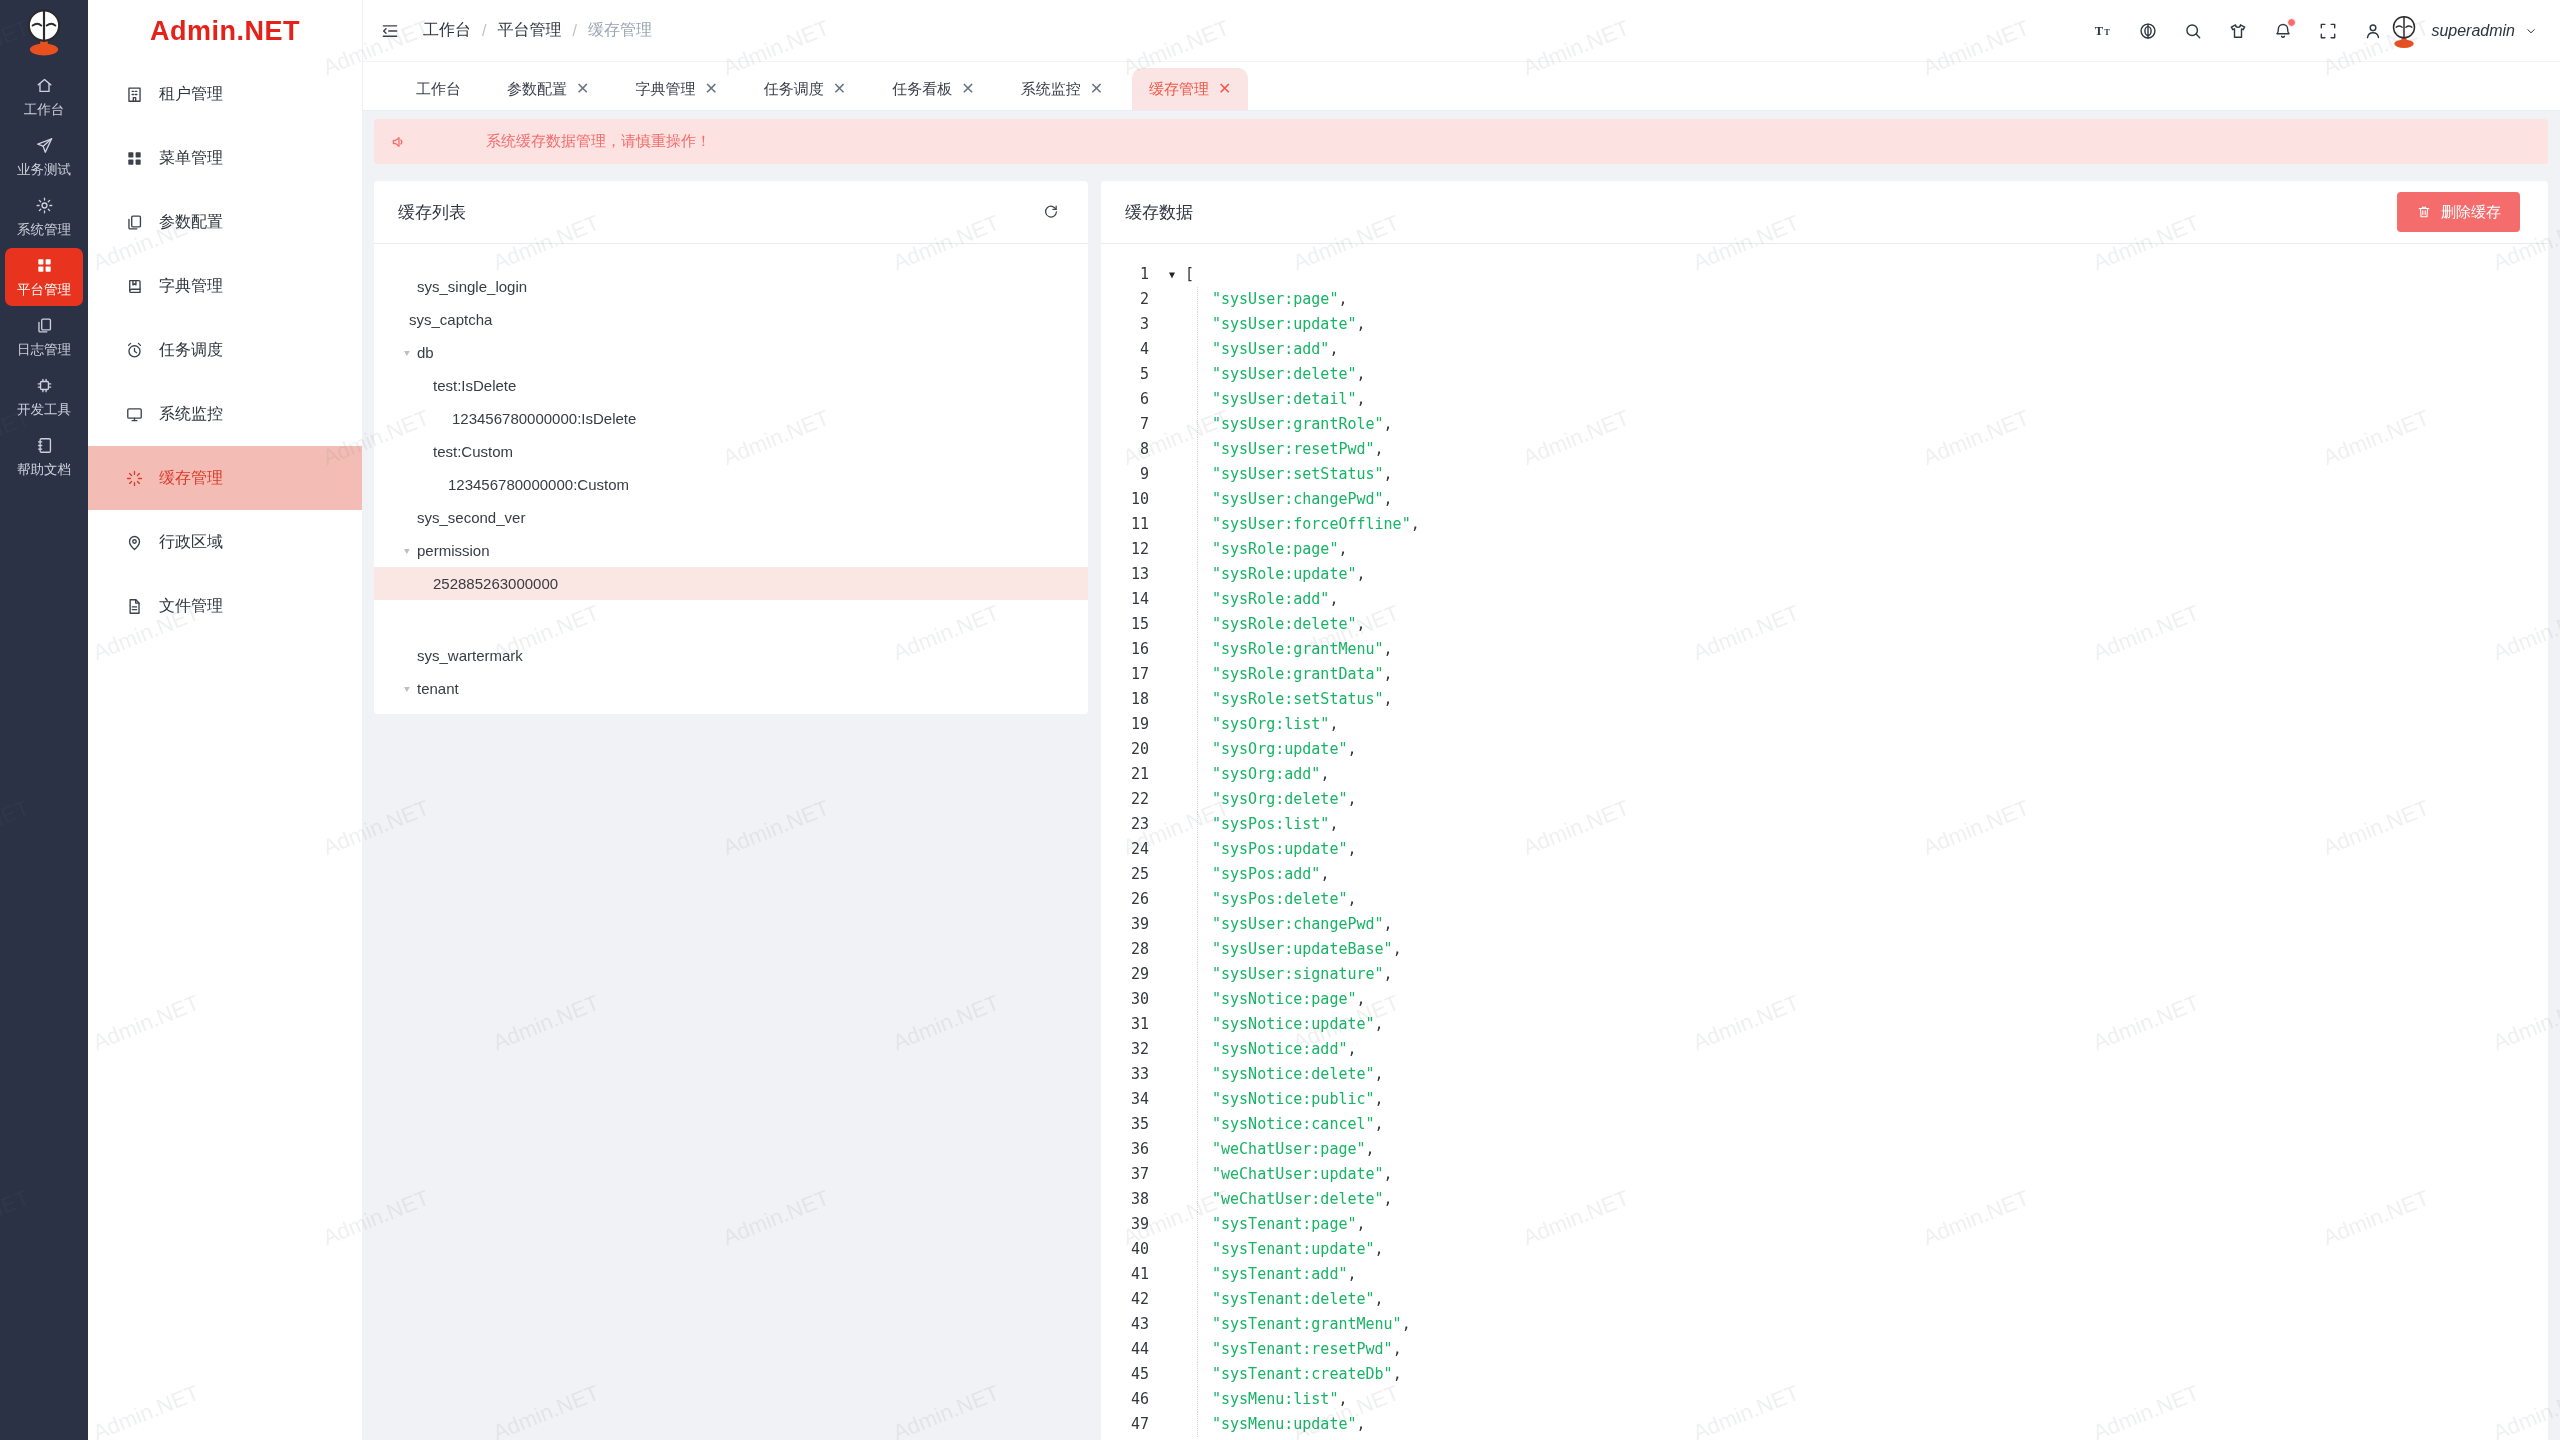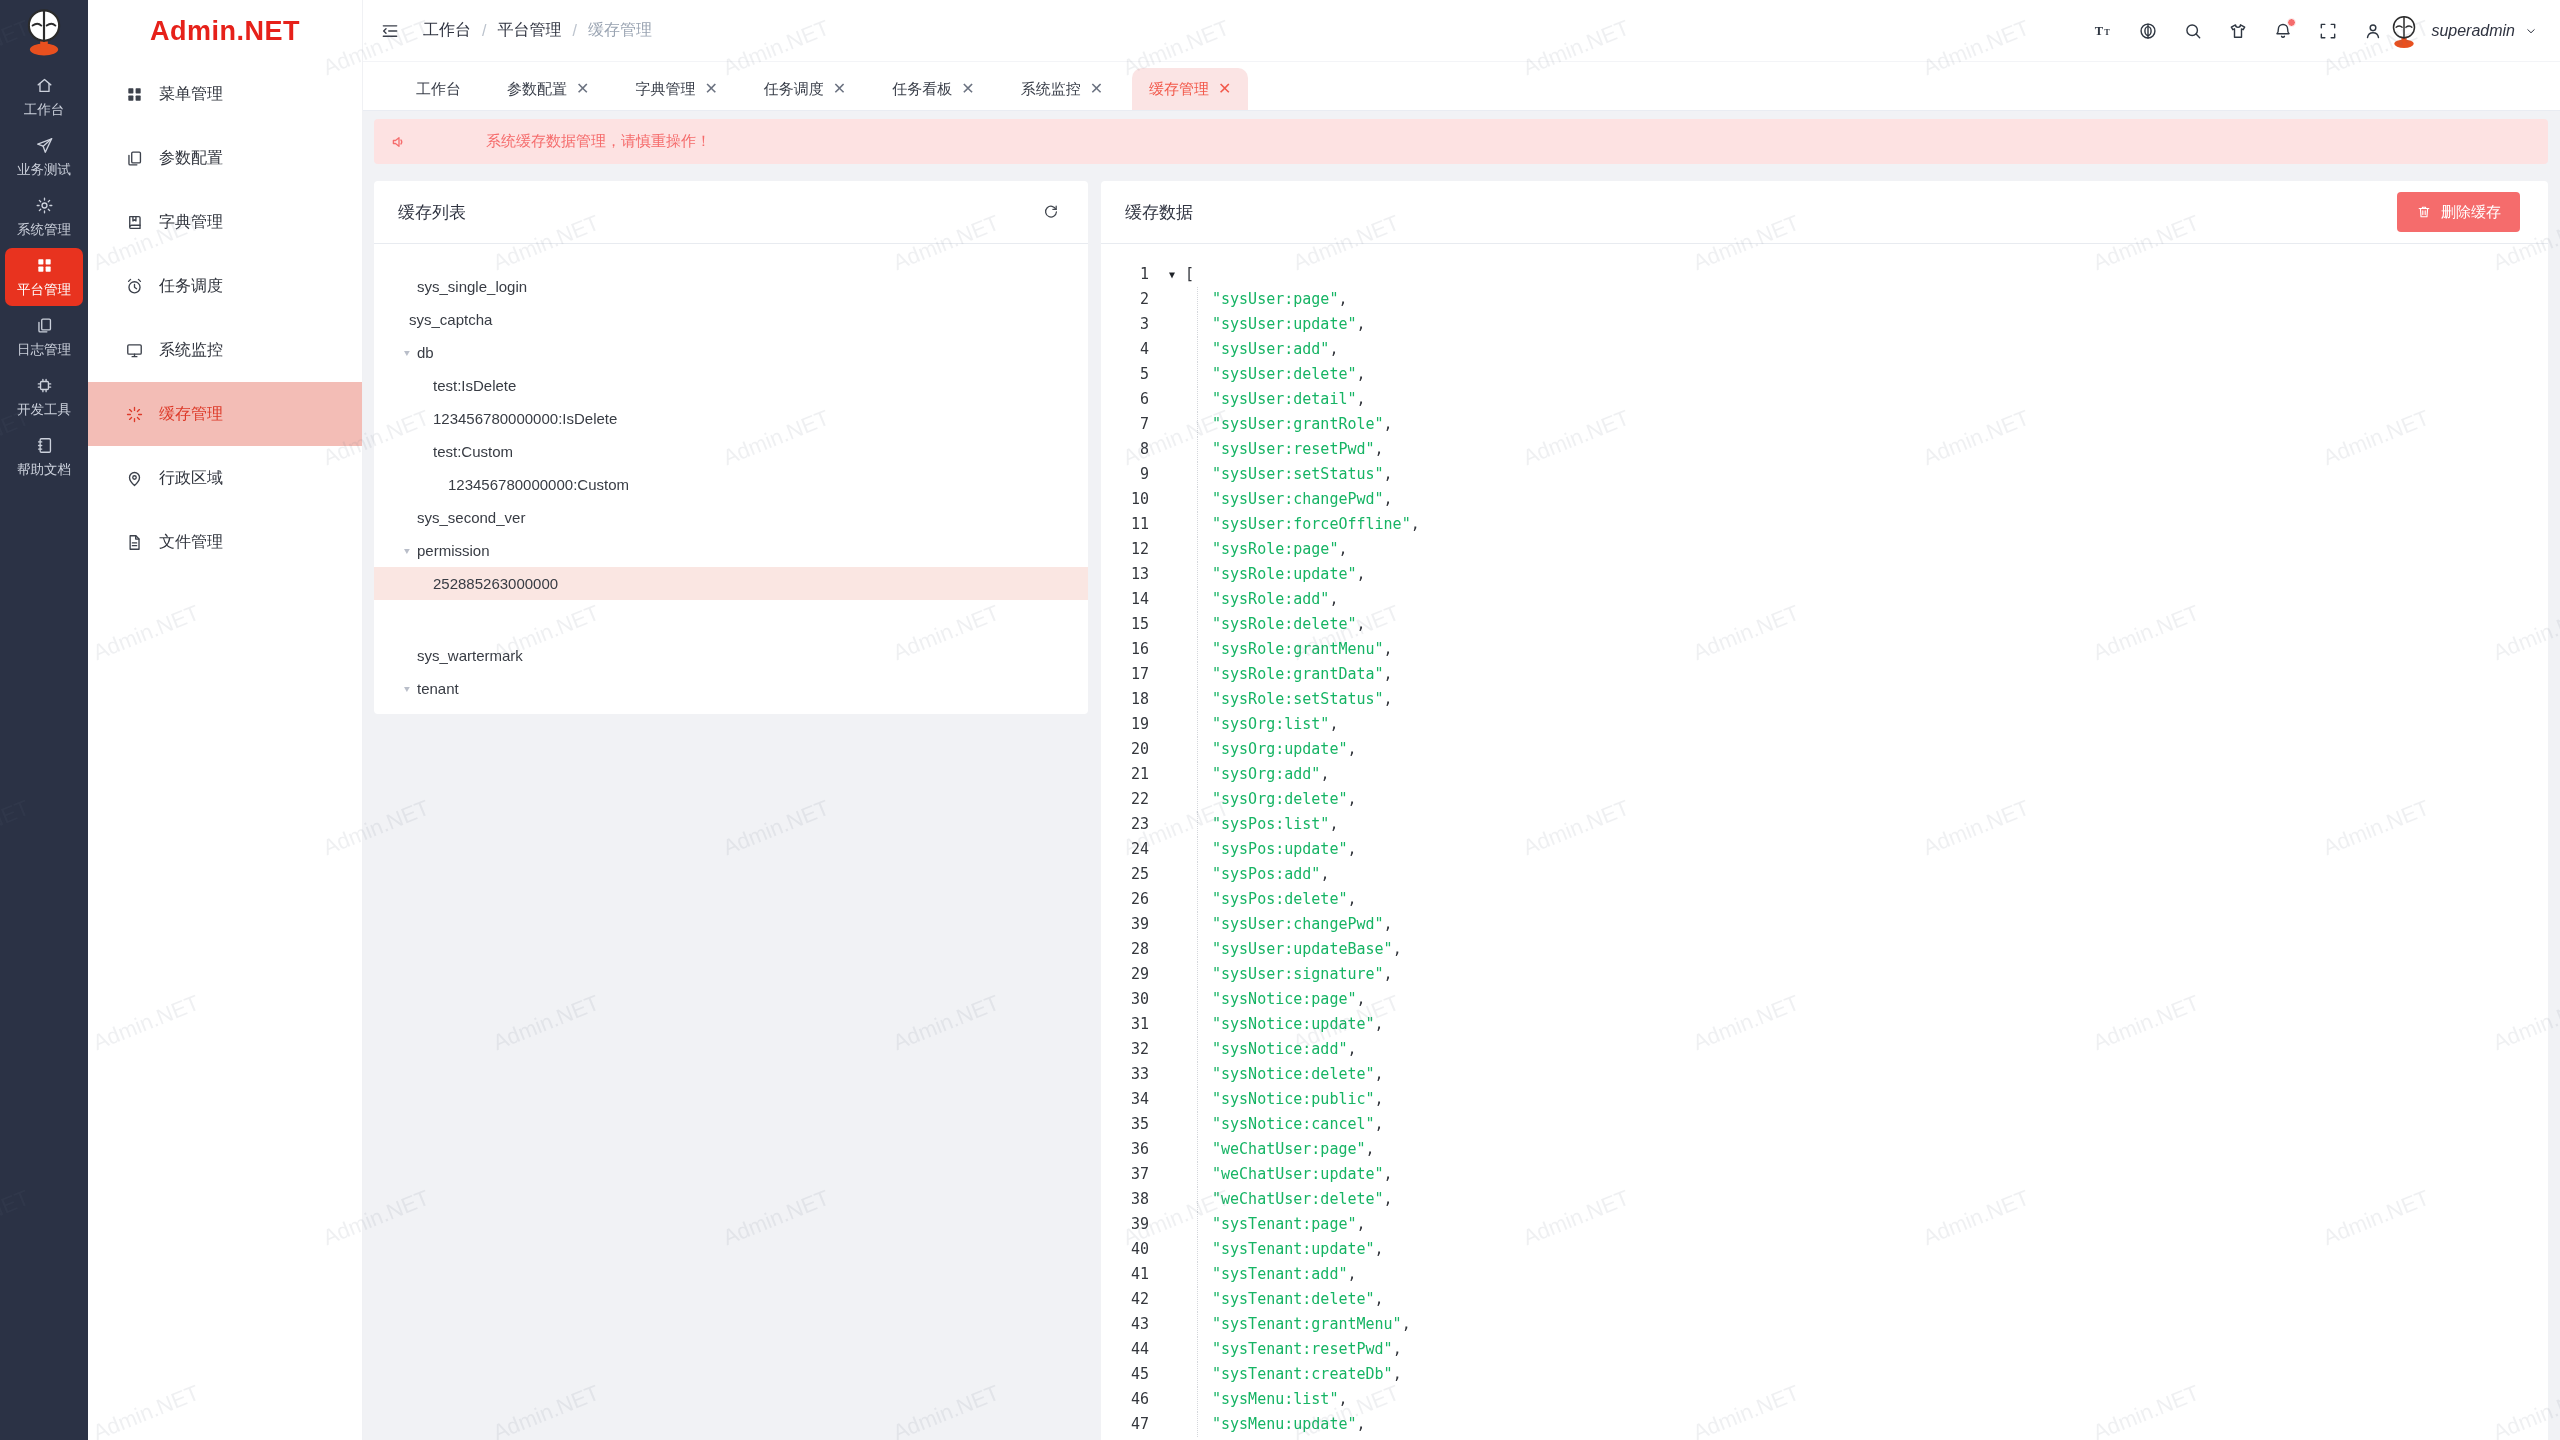--- a/index.html
+++ b/index.html
@@ -154,20 +154,27 @@
           <span>帮助文档</span>
         </div>
       </nav>
   </aside>
 
   <aside class="sidebar">
     <div class="brand">Admin.NET</div>
     <nav id="menu-items">
         <div class="menu-item">
           <svg class="ic" style="width:19px;height:19px;" viewBox="0 0 24 24" fill="none" stroke="currentColor" stroke-width="1.7" stroke-linecap="round" stroke-linejoin="round">
+            <rect x="5" y="4" width="14" height="16.5"></rect>
+            <path d="M9 8h2M13 8h2M9 12h2M13 12h2M10.5 20.5V16h3v4.5"></path>
+          </svg>
+          <span>租户管理</span>
+        </div>
+        <div class="menu-item">
+          <svg class="ic" style="width:19px;height:19px;" viewBox="0 0 24 24" fill="none" stroke="currentColor" stroke-width="1.7" stroke-linecap="round" stroke-linejoin="round">
             <rect x="4.2" y="4.2" width="6.4" height="6.4" rx="0.8" fill="currentColor" stroke="none"></rect>
             <rect x="13.4" y="4.2" width="6.4" height="6.4" rx="0.8" fill="currentColor" stroke="none"></rect>
             <rect x="4.2" y="13.4" width="6.4" height="6.4" rx="0.8" fill="currentColor" stroke="none"></rect>
             <rect x="13.4" y="13.4" width="6.4" height="6.4" rx="0.8" fill="currentColor" stroke="none"></rect>
           </svg>
           <span>菜单管理</span>
         </div>
         <div class="menu-item">
           <svg class="ic" style="width:19px;height:19px;" viewBox="0 0 24 24" fill="none" stroke="currentColor" stroke-width="1.7" stroke-linecap="round" stroke-linejoin="round">
             <rect x="8.5" y="4" width="11" height="13.5" rx="1.5"></rect>
@@ -361,21 +368,21 @@
                 <span>sys_captcha</span>
               </div>
               <div class="tree-row" style="padding-left: 23px;">
                 <span class="tree-caret">▾</span>
                 <span>db</span>
               </div>
               <div class="tree-row" style="padding-left: 39px;">
                 <span class="tree-caret"></span>
                 <span>test:IsDelete</span>
               </div>
-              <div class="tree-row" style="padding-left: 39px; align-items: center;">
+              <div class="tree-row" style="padding-left: 58px; align-items: center;">
                 <span class="tree-caret"></span>
                 <span>123456780000000:IsDelete</span>
               </div>
               <div class="tree-row" style="padding-left: 39px;">
                 <span class="tree-caret"></span>
                 <span>test:Custom</span>
               </div>
               <div class="tree-row" style="padding-left: 39px; margin-left: 15px;">
                 <span class="tree-caret"></span>
                 <span>123456780000000:Custom</span>

